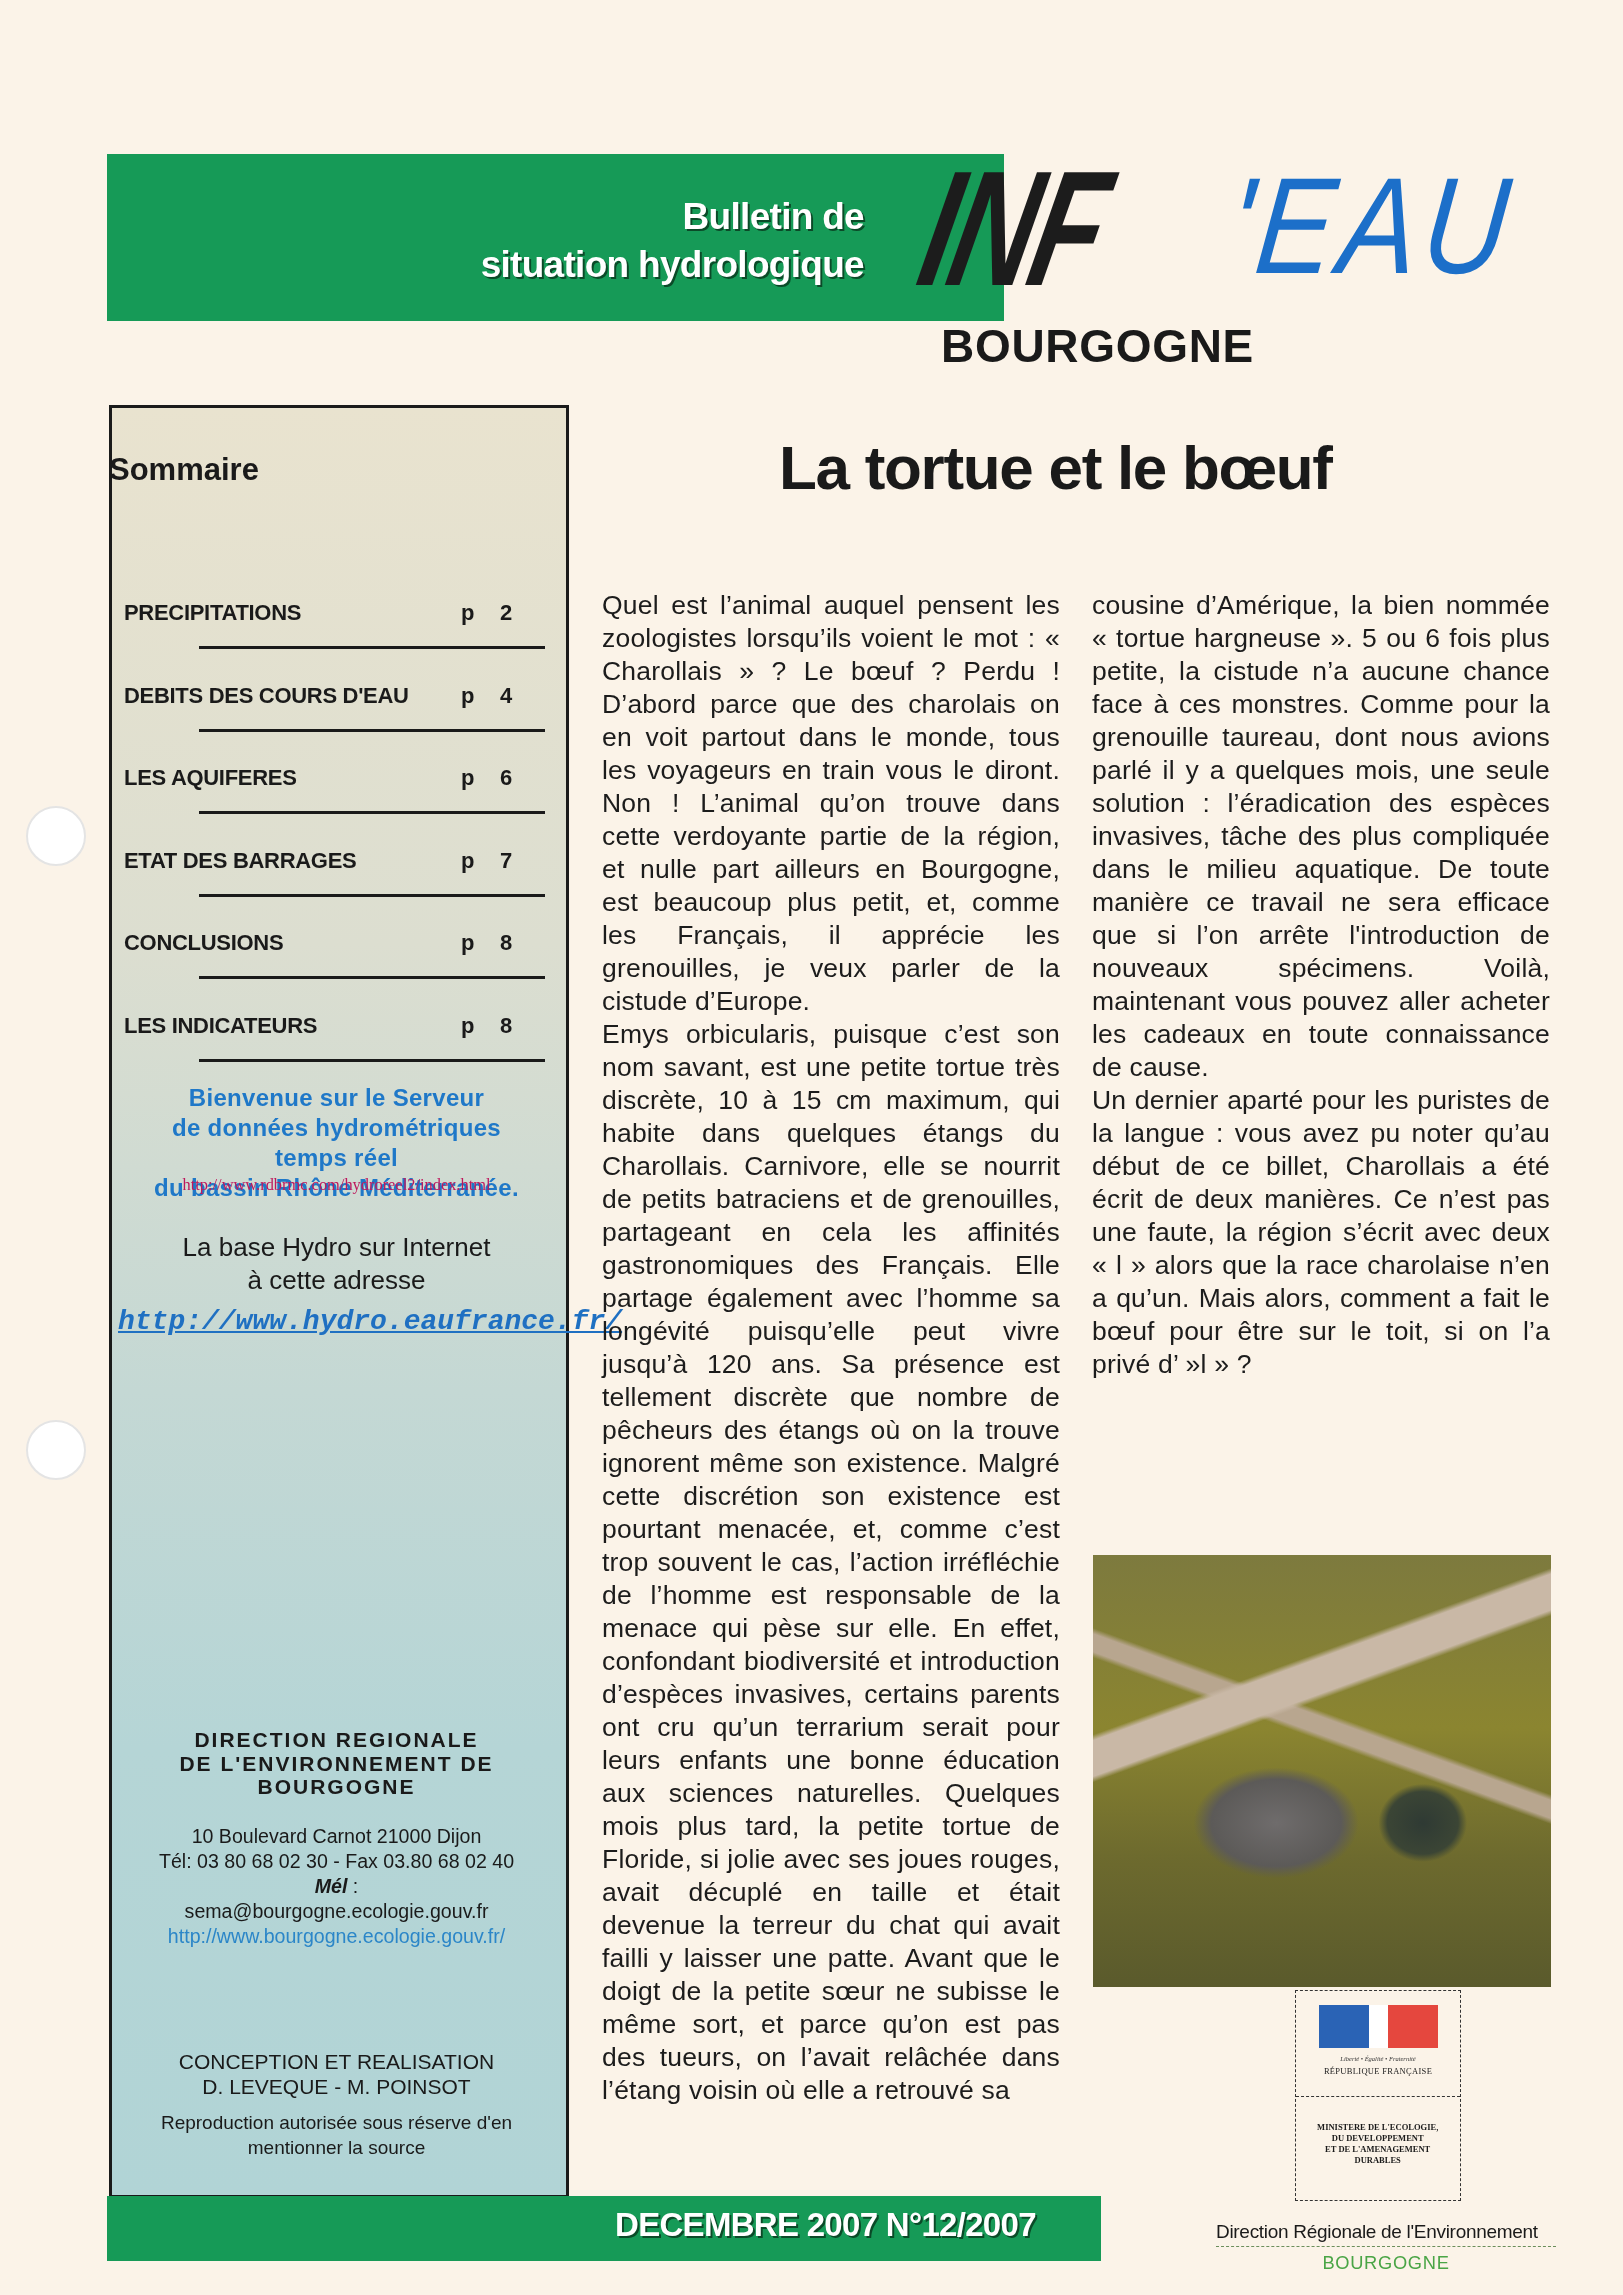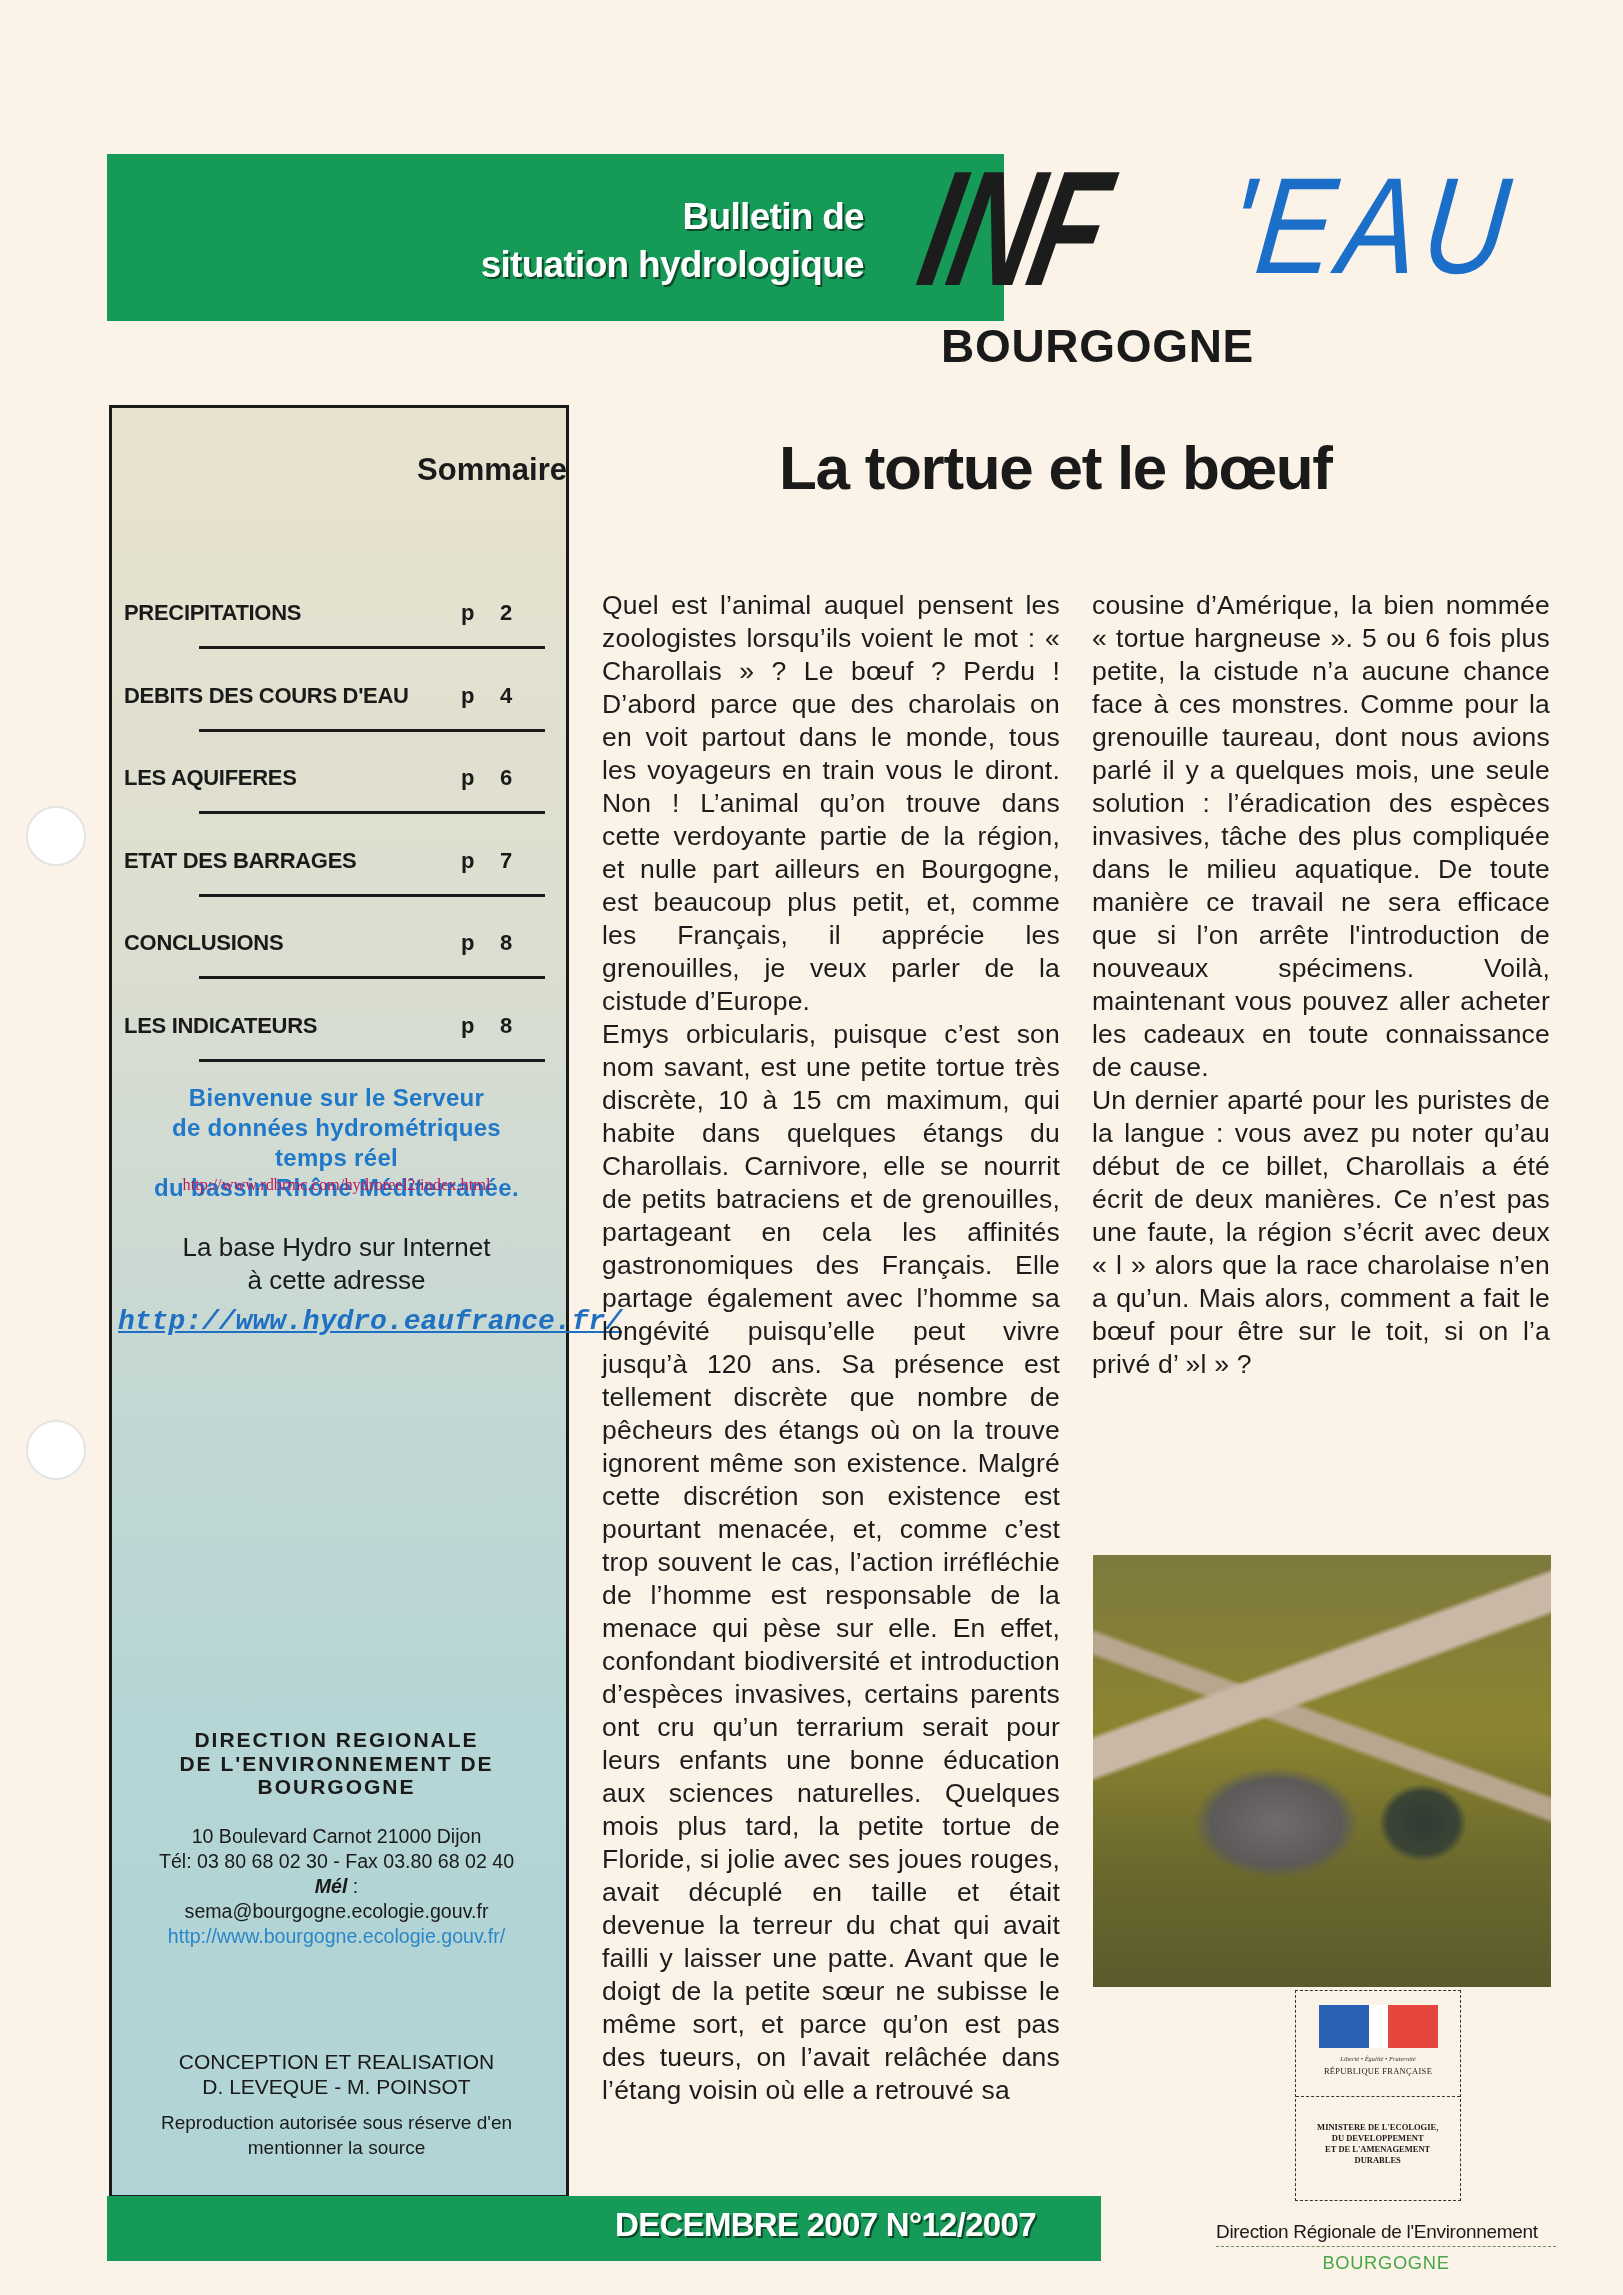--- a/index.html
+++ b/index.html
@@ -12,21 +12,21 @@
          font-size:37px; line-height:48px; text-shadow:2px 2px 0 #0b4a28; letter-spacing:-0.7px; }
   #logo-inf { left:943px; top:147px; font-size:164px; line-height:164px; font-style:italic; font-weight:bold;
          color:#1c1c1c; transform:skewX(-12deg) scaleX(0.7); transform-origin:left top; letter-spacing:-3.9px; }
   #logo-eau { left:1237px; top:157px; font-size:137px; line-height:137px; font-style:italic; color:#1c6fc9;
          transform:skewX(-6deg) scaleX(0.85); transform-origin:left top; letter-spacing:6.5px; }
   #logo-region { left:941px; top:319px; font-size:46px; font-weight:bold; letter-spacing:0.7px; color:#1a1a1a; }
   
   #sidebar { left:109px; top:405px; width:454px; height:1787px; border:3.3px solid #1a1a1a;
          background:linear-gradient(to bottom,#e9e3cf 0%,#dcded0 30%,#c4d8d4 55%,#b5d5d6 75%,#b1d4d6 100%); }
   .punch-hole { width:56px; height:56px; border-radius:50%; background:#fff; border:2px solid #e4e4e4; }
-  #sommaire-title { left:109px; top:452px; width:458px; text-align:right; font-size:31px; font-weight:bold; }
+  #sommaire-title { left:109px; top:452px; width:458px; text-align:left; font-size:31px; font-weight:bold; }
   .toc-row { position:absolute; left:124px; width:425px; height:39px;margin-top:36px; }
   .toc-label { position:absolute; left:0; top:0; font-size:22px; font-weight:bold; letter-spacing:-0.3px; }
   .toc-p { position:absolute; left:337px; top:0; font-size:22px; font-weight:bold; }
   .toc-page { position:absolute; left:376px; top:0; font-size:22px; font-weight:bold; }
   .toc-rule { position:absolute; left:75px; top:46px; width:346px; height:2.6px; background:#1a1a1a; }
   #server-block { left:124px; top:1047px; width:425px; text-align:center; color:#1f78c8; font-weight:bold;
          font-size:24px; line-height:30px; letter-spacing:0.3px;margin-top:36px; }
   #server-url { left:124px; top:1175px; width:425px; text-align:center; font-family:"Liberation Serif", serif;
          color:#be185d; font-size:16.4px; }
   #hydro-label { left:124px; top:1231px; width:425px; text-align:center; font-size:26px; line-height:33px; color:#1a1a1a; }

